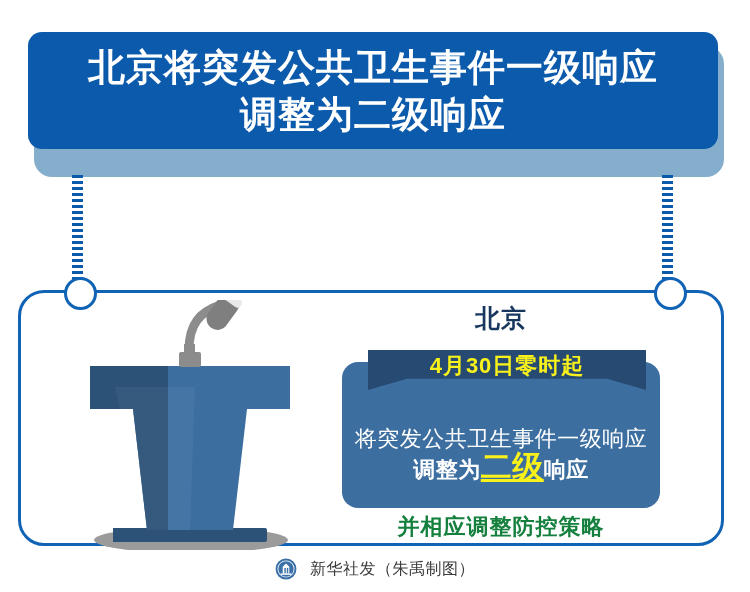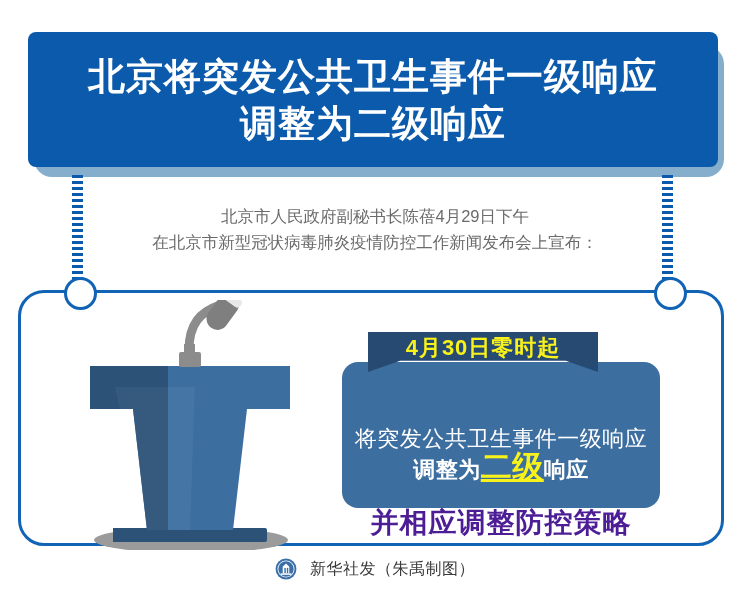--- a/index.html
+++ b/index.html
@@ -27,23 +27,23 @@
     width: 690px;
     height: 131px;
     background: #84aecb;
     border-radius: 18px;
   }
   #header-banner {
     position: absolute;
     left: 28px;
     top: 32px;
     width: 690px;
-    height: 135px;
+    height: 117px;
     background: #0b5aab;
-    border-radius: 8px;
+    border-radius: 14px;
     display: flex;
     align-items: center;
     justify-content: center;
   }
   #header-title {
     color: #ffffff;
     font-family: "DejaVu Serif", "Liberation Serif", serif;
     font-weight: bold;
     font-size: 37px;
     line-height: 47px;
@@ -130,22 +130,22 @@
     top: 62px;
     width: 318px;
     height: 146px;
     background: #3c6ea0;
     border-radius: 16px;
   }
 
   #ribbon {
     position: absolute;
     left: 32px;
-    top: 32px;
-    width: 230px;
+    top: 50px;
+    width: 278px;
     height: 40px;
     background: #274a72;
     -webkit-clip-path: polygon(0 0, 100% 0, 100% 100%, 86% 72%, 14% 72%, 0 100%);
     clip-path: polygon(0 0, 100% 0, 100% 100%, 86% 72%, 14% 72%, 0 100%);
     display: flex;
     align-items: flex-start;
     justify-content: center;
   }
   #ribbon-text {
     color: #f8f21a;
@@ -183,25 +183,25 @@
   #line-level .accent {
     color: #f8f21a;
     font-size: 31px;
     font-weight: bold;
     text-decoration: underline;
   }
 
   #line-footnote {
     position: absolute;
     left: 0;
-    top: 204px;
-    width: 330px;
-    text-align: center;
-    color: #4c1d95;
-    font-size: 28px;
+    top: 212px;
+    width: 330px;
+    text-align: center;
+    color: #15803d;
+    font-size: 22px;
     font-weight: bold;
     letter-spacing: 1px;
   }
 
   
   #subtitle {
     position: absolute;
     left: 95px;
     top: 203px;
     width: 560px;
@@ -233,22 +233,20 @@
 <body>
 
 <div id="stage">
 
   <div id="header-shadow"></div>
   <div id="header-banner">
     <div id="header-title">北京将突发公共卫生事件一级响应
 调整为二级响应</div>
   </div>
 
-  <div id="subtitle">北京市人民政府副秘书长陈蓓4月29日下午
-在北京市新型冠状病毒肺炎疫情防控工作新闻发布会上宣布：</div>
 
   <div id="connector-left" class="connector"></div>
   <div id="connector-right" class="connector"></div>
 
   <div id="main-panel"></div>
 
   <div id="node-left" class="connector-node"></div>
   <div id="node-right" class="connector-node"></div>
 
   <svg id="podium-art" viewBox="0 0 230 250">
@@ -275,20 +273,21 @@
     <path d="M111 50 C 111 24, 122 12, 142 5" stroke="#8c8c8c" stroke-width="9" fill="none" stroke-linecap="round"></path>
 
     <g transform="rotate(36 146 10)">
       <rect x="135" y="-8" width="22" height="40" rx="11" fill="#7f7f7f"></rect>
       <rect x="135" y="-8" width="22" height="9" rx="4" fill="#e8e8e8"></rect>
     </g>
   </svg>
 
   <div id="content-col">
 
+    <div id="city-label">北京</div>
 
     <div id="panel-body"></div>
 
     <div id="ribbon">
       <span id="ribbon-text">4月30日零时起</span>
     </div>
 
     <div id="line-main">将突发公共卫生事件一级响应</div>
 
     <div id="line-level"><span>调整为</span><span class="accent">二级</span><span>响应</span></div>

